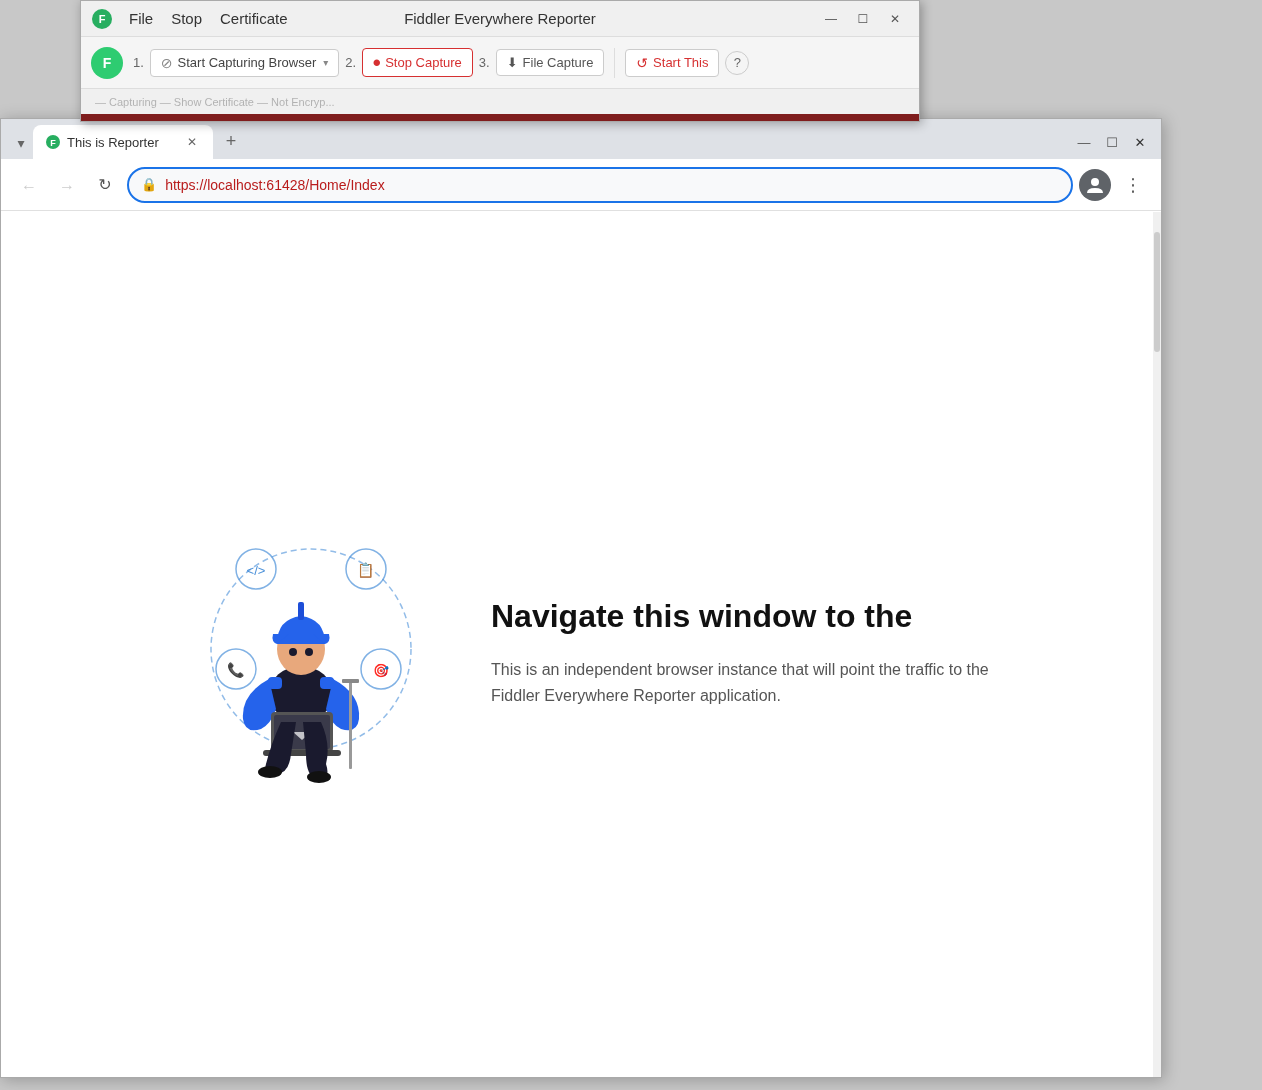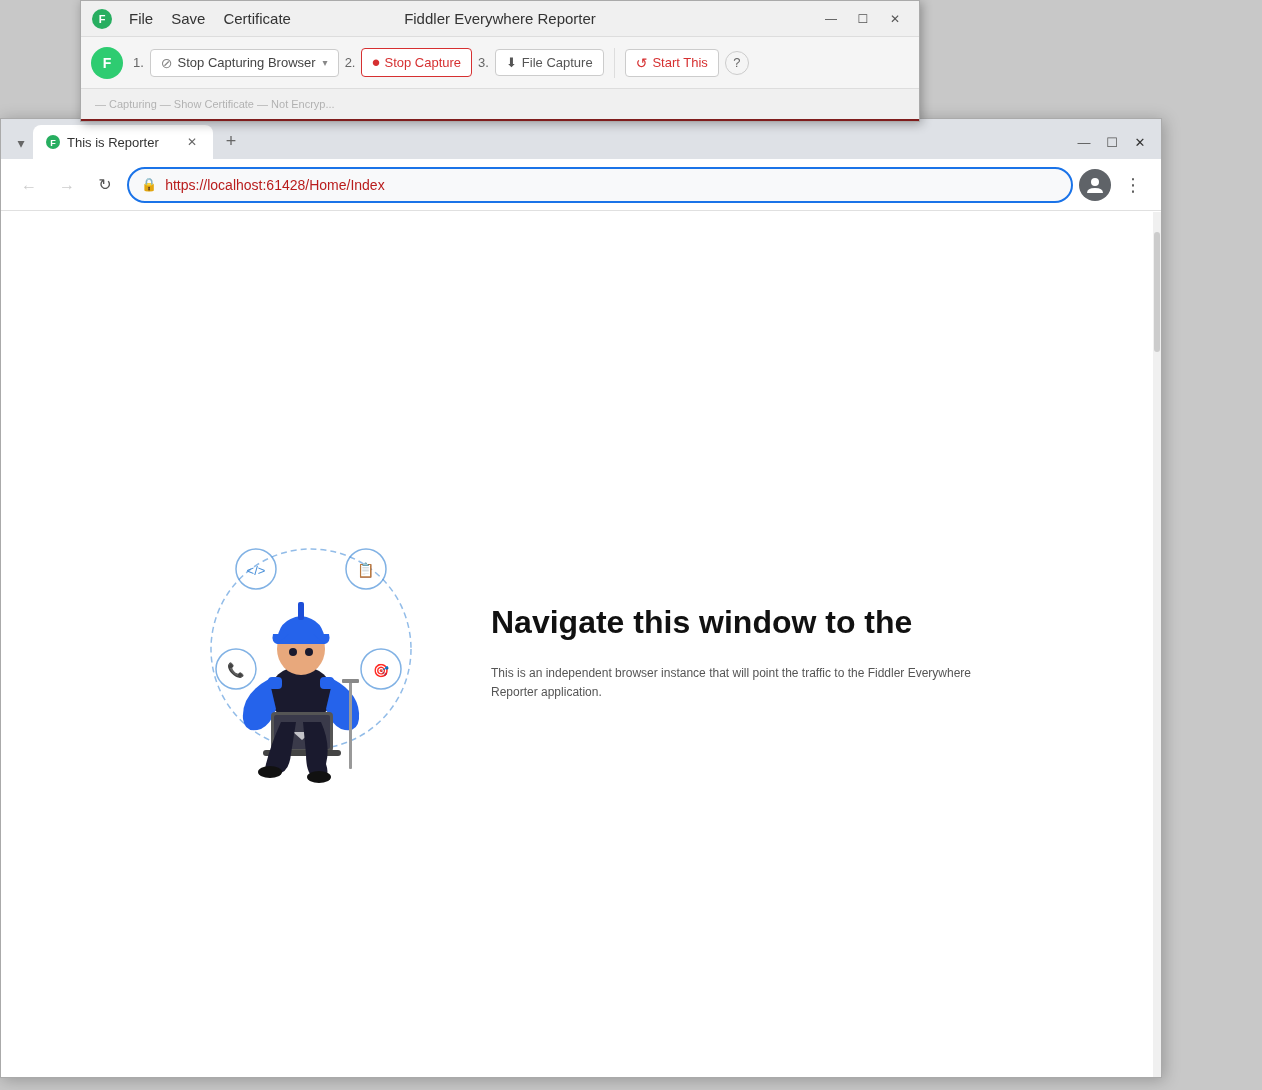--- a/index.html
+++ b/index.html
@@ -153,21 +153,21 @@
       align-items: center;
       justify-content: center;
       font-size: 13px;
       color: #666;
       cursor: pointer;
     }
 
     .fiddler-second-toolbar {
       height: 32px;
       background: #f0f0f0;
-      border-bottom: 2px solid #7f1d1d;
+      border-bottom: 7px solid #7f1d1d;
       display: flex;
       align-items: center;
       padding: 0 8px;
       gap: 6px;
     }
 
     .second-toolbar-btn {
       font-size: 11px;
       color: #555;
       padding: 2px 6px;
@@ -386,21 +386,21 @@
 
     .content-text h1 {
       font-size: 32px;
       font-weight: 700;
       color: #111;
       line-height: 1.3;
       margin-bottom: 20px;
     }
 
     .content-text p {
-      font-size: 12px;
+      font-size: 16px;
       color: #555;
       line-height: 1.6;
     }
 
     
     .scroll-track {
       position: absolute;
       right: 0;
       top: 93px;
       bottom: 0;
@@ -424,38 +424,38 @@
 <div class="fiddler-window">
 
   <div class="fiddler-titlebar">
 
     <svg class="app-icon" viewBox="0 0 22 22" xmlns="http://www.w3.org/2000/svg">
       <circle cx="11" cy="11" r="10" fill="#27ae60"></circle>
       <text x="11" y="15" text-anchor="middle" fill="white" font-size="11" font-weight="bold" font-family="Arial">F</text>
     </svg>
     <div class="fiddler-menubar">
       <span class="fiddler-menu-item">File</span>
-      <span class="fiddler-menu-item">Save</span>
+      <span class="fiddler-menu-item">Stop</span>
       <span class="fiddler-menu-item">Certificate</span>
     </div>
     <span class="fiddler-title-center">Fiddler Everywhere Reporter</span>
     <div class="fiddler-window-controls">
       <div class="win-btn">—</div>
       <div class="win-btn">☐</div>
       <div class="win-btn close">✕</div>
     </div>
   </div>
 
   <div class="fiddler-toolbar">
     <div class="fiddler-logo-btn">F</div>
 
     <span class="step-num">1.</span>
     <button class="toolbar-btn">
       <span style="color:#888; font-size:14px;">⊘</span>
-      <span>Stop Capturing Browser</span>
+      <span>Start Capturing Browser</span>
       <span class="toolbar-dropdown-arrow">▾</span>
     </button>
 
     <span class="step-num">2.</span>
     <button class="toolbar-btn stop">
       <span style="color:#d63031; font-size:14px;">⏺</span>
       <span>Stop Capture</span>
     </button>
 
     <span class="step-num">3.</span>

